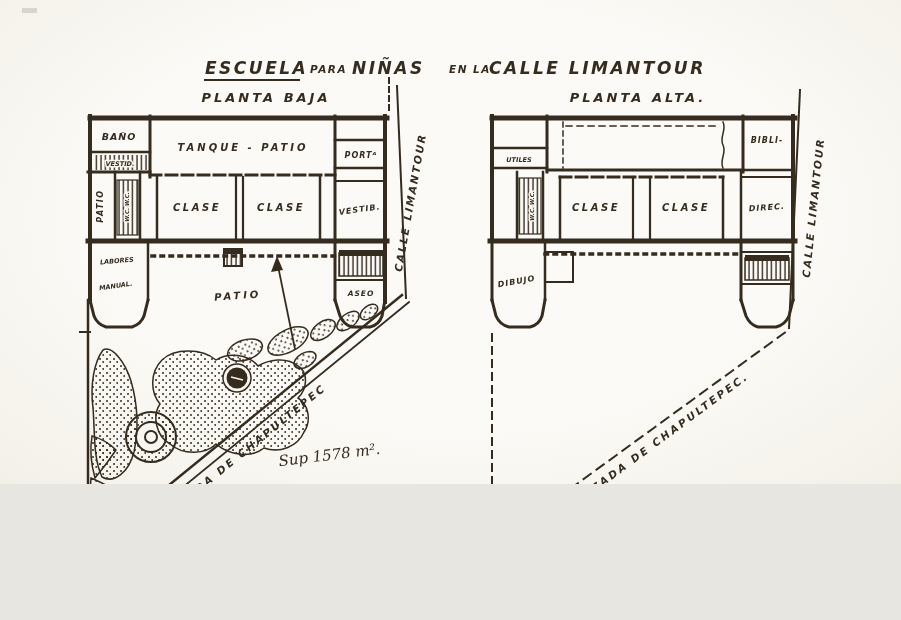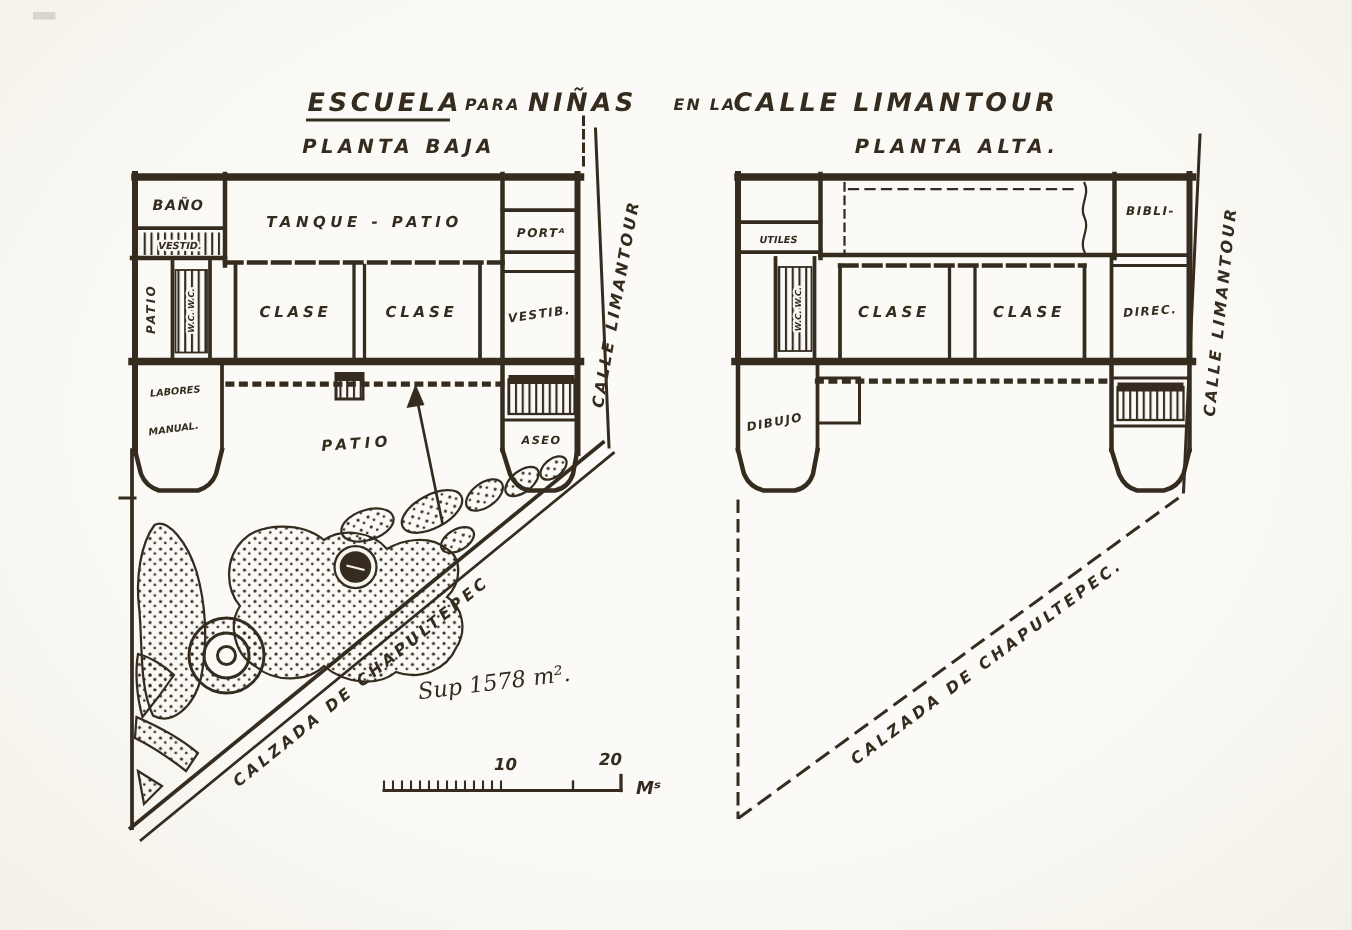--- a/index.html
+++ b/index.html
@@ -1,17 +1,17 @@
 <!DOCTYPE html>
 <html><head>
 <meta charset="utf-8">
 <style>
   html,body{margin:0;padding:0;background:#e8e6e0;}
   .stage{
-    position:relative;width:901px;height:620px;overflow:hidden;
+    position:relative;width:901px;height:484px;overflow:hidden;
     background:radial-gradient(ellipse at 50% 45%, #fbfaf6 55%, #f3f0e8 100%);
   }
   svg{position:absolute;left:0;top:0;}
   text{
     font-family:"DejaVu Sans",sans-serif;
     font-weight:bold;font-style:italic;
     fill:#352c1f;
   }
   .hand{font-family:"DejaVu Serif",serif;font-weight:normal;}
   .halo{paint-order:stroke;stroke:#f8f6ef;stroke-width:3px;stroke-linejoin:round;}

